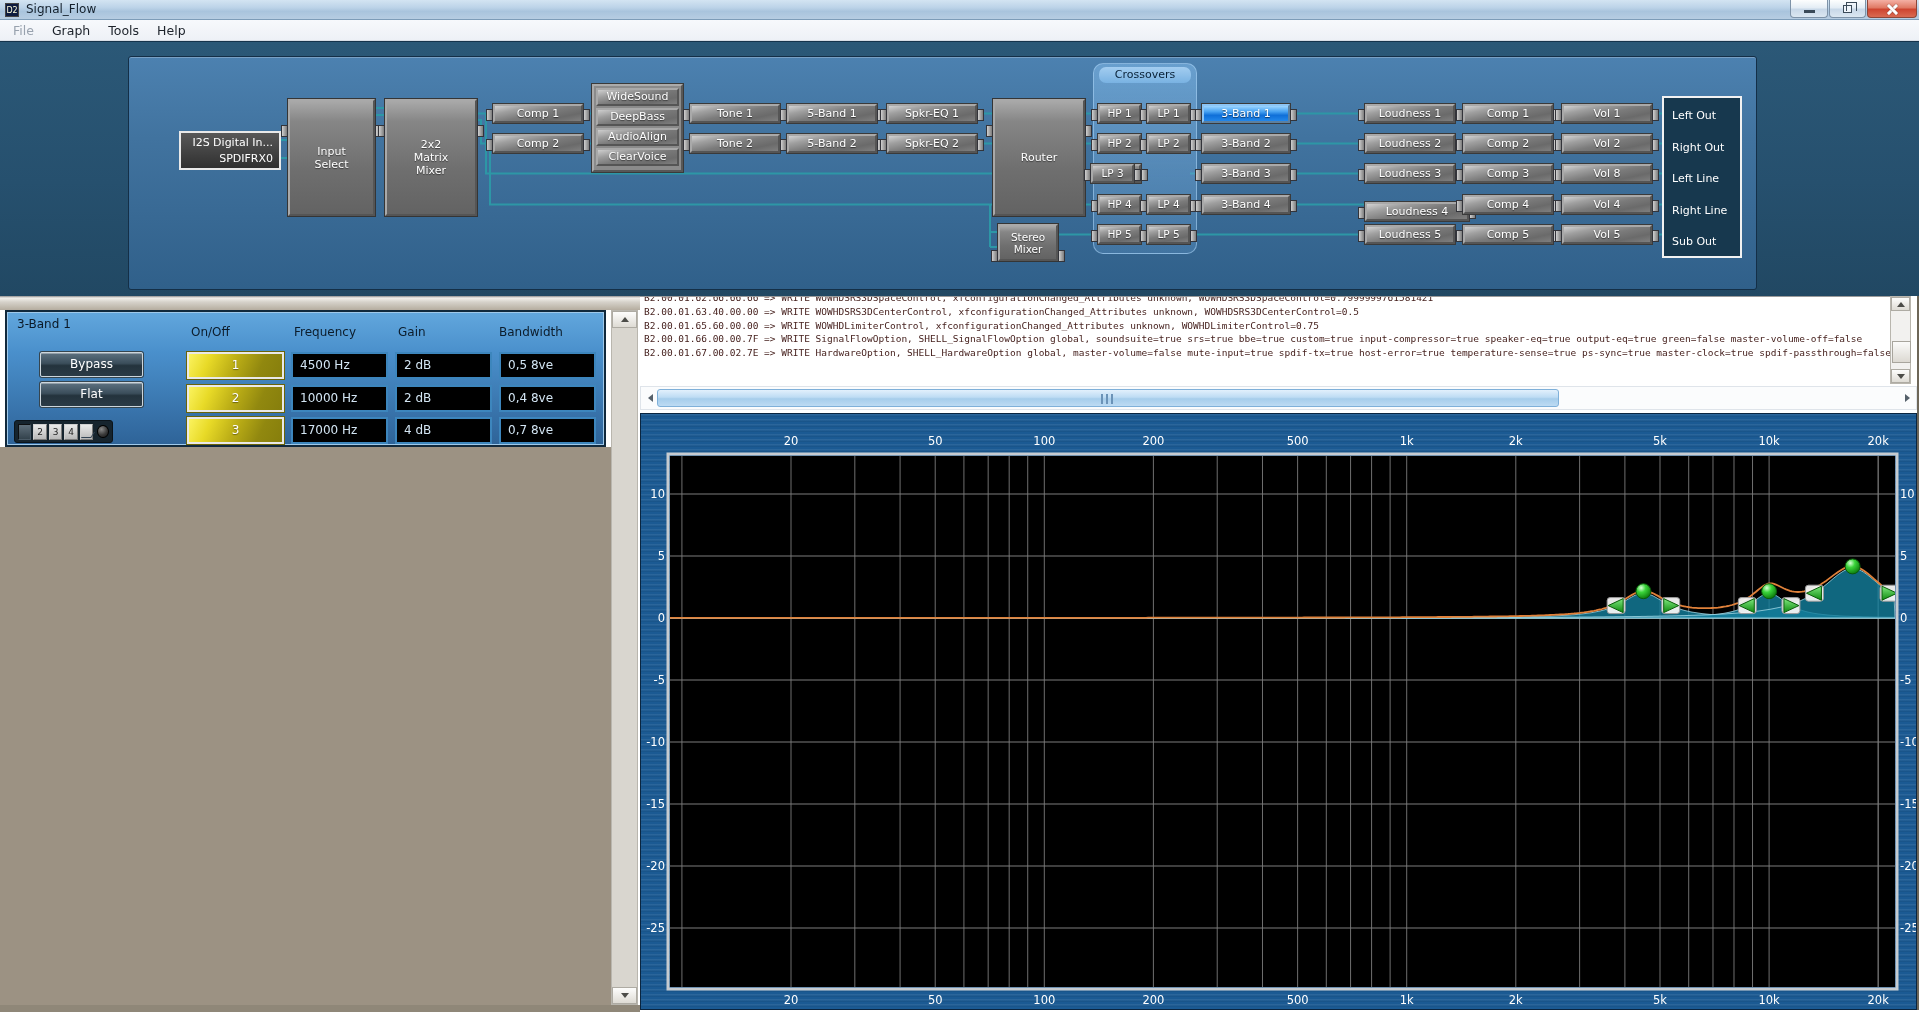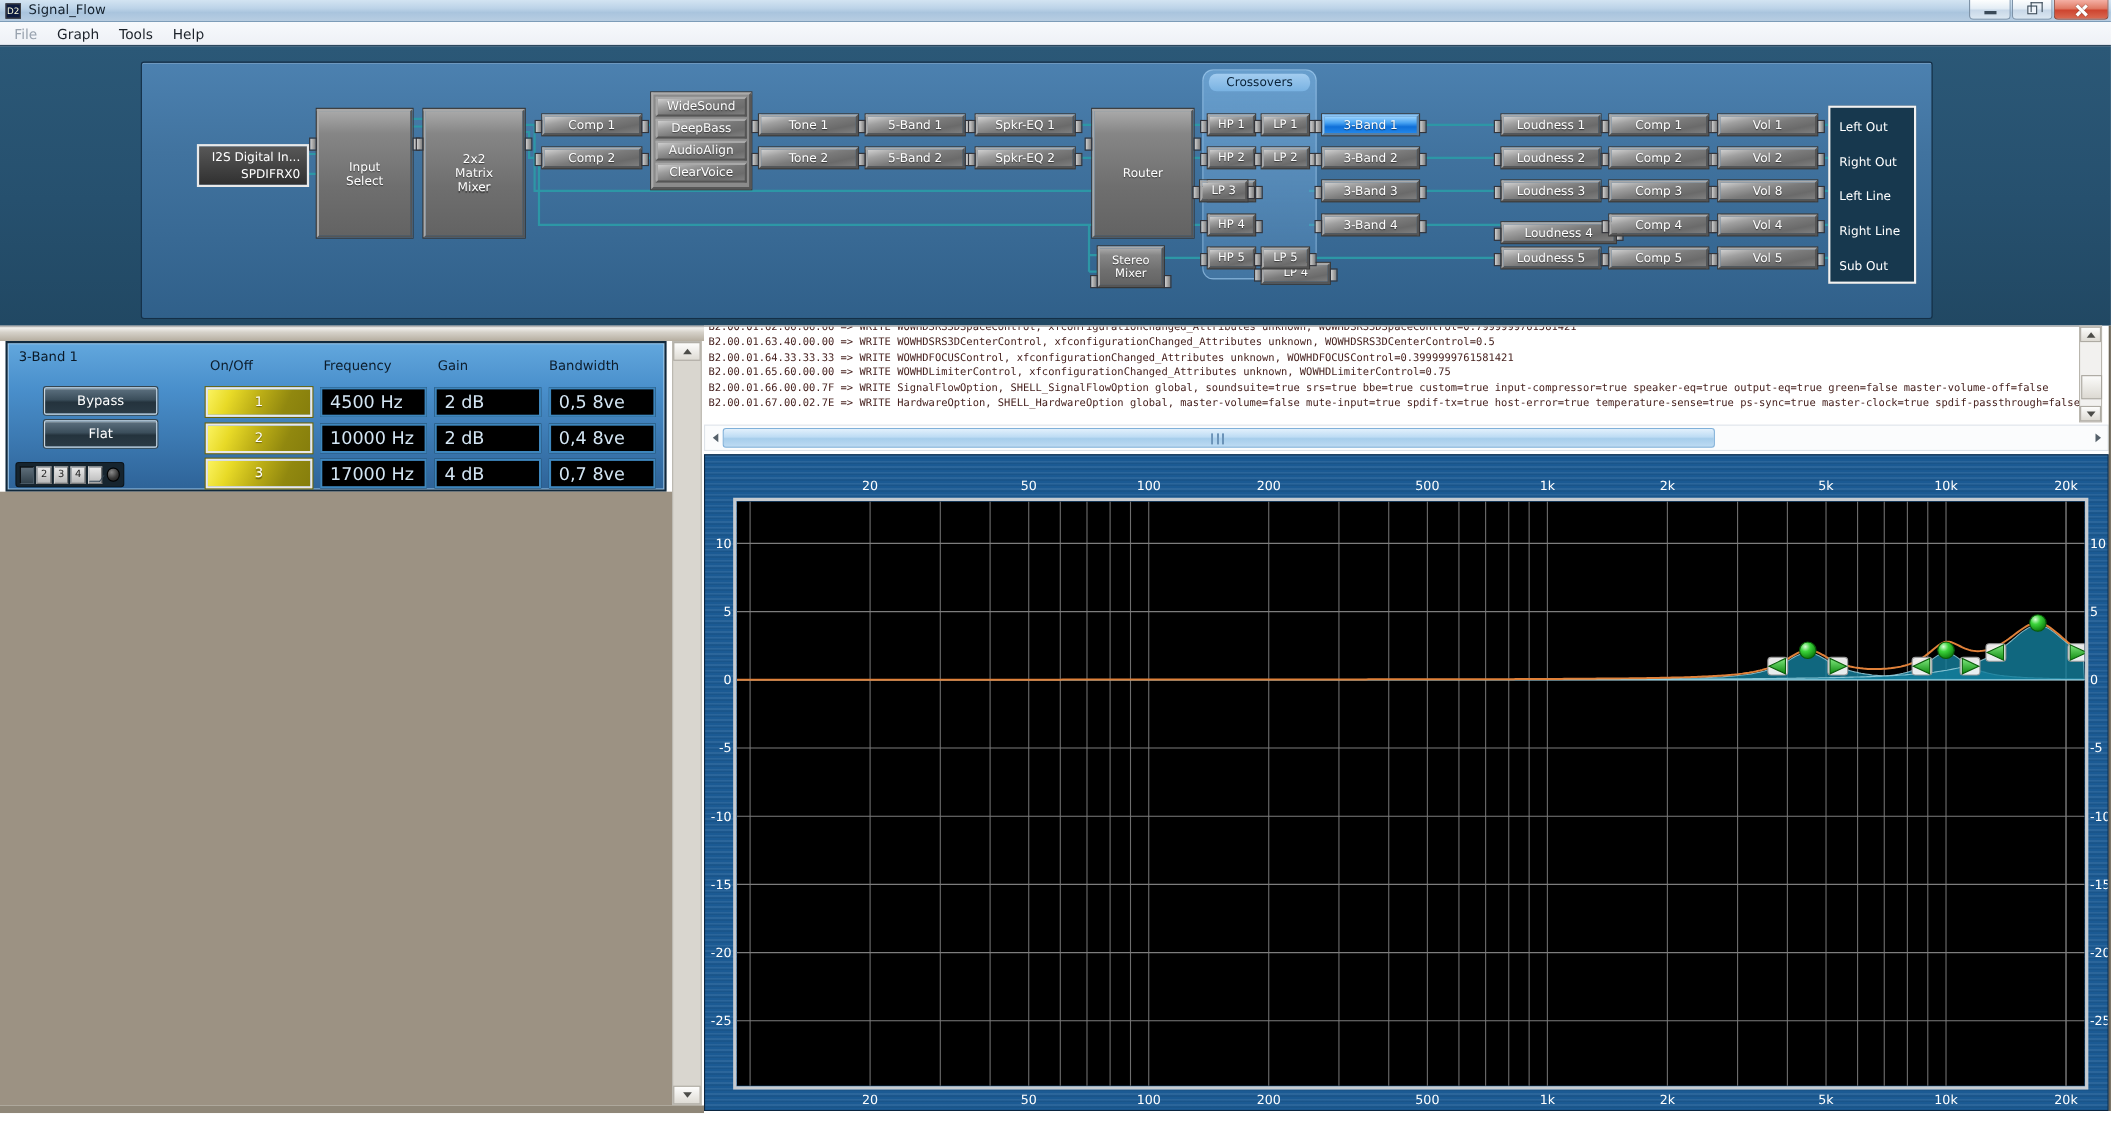--- a/index.html
+++ b/index.html
@@ -75,21 +75,21 @@
   .bp-title { left:10px; top:5px; font-size:12px; color:#0a1826; }
   .bp-head { top:13px; font-size:12px; color:#0c1c2b; }
   .bp-btn { left:33px; width:103px; height:25px; color:#fff; font-size:12px; text-align:center; line-height:22px;
     background:linear-gradient(180deg,#5d7180 0%,#3b4e5b 45%,#24333d 55%,#2b3b46 100%);
     border:1px solid #cdd6dc; border-radius:2px; box-shadow:inset 0 1px 0 rgba(255,255,255,.35), 0 0 0 1px #35454f; }
   .band-row { position:absolute; left:180px; height:27px; display:flex; }
   .cell { height:27px; margin-right:7px; }
   .onoff { width:97px; color:#fff; font-size:12px; text-align:center; line-height:23px; text-shadow:0 1px 1px rgba(0,0,0,.4);
     background:linear-gradient(115deg,#fbf35f 0%,#e8da27 22%,#bcae16 48%,#91880f 75%,#867e0c 100%);
     border:2px solid #e9e9e9; box-shadow:0 0 0 1px #6a6408; }
-  .vcell { width:97px; background:#000; border:2px solid #3d86bd; color:#d3e5f3; font-size:16px; line-height:23px; padding-left:7px; white-space:nowrap; }
+  .vcell { width:97px; background:#000; border:2px solid #3d86bd; color:#d3e5f3; font-size:12px; line-height:23px; padding-left:7px; white-space:nowrap; }
   .vcell:last-child { margin-right:0; }
   .nav-widget { left:7px; top:108px; width:99px; height:23px; background:#16242e; border-radius:3px; border:1px solid #0b141b; display:flex; align-items:center; padding:2px 3px; }
   .nav-b { width:15px; height:16px; margin-right:2px; font-size:9px; color:#222; text-align:center; line-height:15px;
     background:linear-gradient(180deg,#e9e9e9,#b9b9b9); border:1px outset #cfcfcf; }
   .nav-b.pressed { background:linear-gradient(180deg,#5e6e7a,#33424c); color:#dce6ec; border:1px inset #4a5a66; }
   .nav-b.iconb { position:relative; }
   .nav-b.iconb::after { content:""; position:absolute; left:2px; top:7px; width:9px; height:5px; border-bottom:1.5px solid #345; border-right:1.5px solid #345; transform:skewX(-35deg); }
   .nav-led { width:13px; height:13px; margin-left:2px; border-radius:50%; background:radial-gradient(circle at 35% 30%,#8a8a8a,#3a3a3a 55%,#141414); border:1px solid #000; }
   .left-client { left:0; top:447px; width:611px; height:558px; background:#9c9283; }
   .left-strip-bottom { left:0; top:1005px; width:640px; height:7px; background:#8f8778; }
@@ -227,21 +227,21 @@
         <div class="node" style="left: 887px; top: 62px; width: 90px; pointer-events: auto;">Spkr-EQ 1</div>
         <div class="node" style="left: 887px; top: 92px; width: 90px; pointer-events: auto;">Spkr-EQ 2</div>
         <div class="node small" style="left: 1098px; top: 62px; width: 43px; pointer-events: auto;">HP 1</div>
         <div class="node small" style="left: 1098px; top: 92px; width: 43px; pointer-events: auto;">HP 2</div>
         <div class="node small" style="left: 1098px; top: 122px; width: 43px; pointer-events: auto;">HP 3</div>
         <div class="node small" style="left: 1098px; top: 153px; width: 43px; pointer-events: auto;">HP 4</div>
         <div class="node small" style="left: 1098px; top: 183px; width: 43px; pointer-events: auto;">HP 5</div>
         <div class="node small" style="left: 1147px; top: 62px; width: 43px; pointer-events: auto;">LP 1</div>
         <div class="node small" style="left: 1147px; top: 92px; width: 43px; pointer-events: auto;">LP 2</div>
         <div class="node small" style="left: 1091px; top: 122px; width: 43px; pointer-events: auto;">LP 3</div>
-        <div class="node small" style="left: 1147px; top: 153px; width: 62px; pointer-events: auto; margin-top: 44px;">LP 4</div>
+        <div class="node small" style="left: 1147px; top: 153px; width: 43px; pointer-events: auto;">LP 4</div>
         <div class="node small" style="left: 1147px; top: 183px; width: 43px; pointer-events: auto;">LP 5</div>
         <div class="node selected" style="left: 1202px; top: 62px; width: 88px; pointer-events: auto;">3-Band 1</div>
         <div class="node" style="left: 1202px; top: 92px; width: 88px; pointer-events: auto;">3-Band 2</div>
         <div class="node" style="left: 1202px; top: 122px; width: 88px; pointer-events: auto;">3-Band 3</div>
         <div class="node" style="left: 1202px; top: 153px; width: 88px; pointer-events: auto;">3-Band 4</div>
         <div class="node" style="left: 1365px; top: 62px; width: 90px; pointer-events: auto;">Loudness 1</div>
         <div class="node" style="left: 1365px; top: 92px; width: 90px; pointer-events: auto;">Loudness 2</div>
         <div class="node" style="left: 1365px; top: 122px; width: 90px; pointer-events: auto;">Loudness 3</div>
         <div class="node" style="left: 1365px; top: 160px; width: 104px; pointer-events: auto;">Loudness 4</div>
         <div class="node" style="left: 1365px; top: 183px; width: 90px; pointer-events: auto;">Loudness 5</div>
@@ -303,21 +303,20 @@
       </div>
     <div class="sb-btn" style="top:676px;">
         <span class="tri-down"></span>
       </div>
   </div>
   <div class="abs left-strip-bottom"></div>
 
   <div class="abs log" id="log-box">
       <div class="log-line clip">B2.00.01.62.66.66.66 =&gt; WRITE WOWHDSRS3DSpaceControl, xfconfigurationChanged_Attributes unknown, WOWHDSRS3DSpaceControl=0.7999999761581421</div>
       <div class="log-line">B2.00.01.63.40.00.00 =&gt; WRITE WOWHDSRS3DCenterControl, xfconfigurationChanged_Attributes unknown, WOWHDSRS3DCenterControl=0.5</div>
-      <div class="log-line">B2.00.01.64.33.33.33 =&gt; WRITE WOWHDFOCUSControl, xfconfigurationChanged_Attributes unknown, WOWHDFOCUSControl=0.3999999761581421</div>
       <div class="log-line">B2.00.01.65.60.00.00 =&gt; WRITE WOWHDLimiterControl, xfconfigurationChanged_Attributes unknown, WOWHDLimiterControl=0.75</div>
       <div class="log-line">B2.00.01.66.00.00.7F =&gt; WRITE SignalFlowOption, SHELL_SignalFlowOption global, soundsuite=true srs=true bbe=true custom=true input-compressor=true speaker-eq=true output-eq=true green=false master-volume-off=false</div>
       <div class="log-line">B2.00.01.67.00.02.7E =&gt; WRITE HardwareOption, SHELL_HardwareOption global, master-volume=false mute-input=true spdif-tx=true host-error=true temperature-sense=true ps-sync=true master-clock=true spdif-passthrough=false ps-sync-rate0=false ps-sync-rate1</div>
     </div>
   <div class="abs vscroll log-vscroll" style="width:21px;">
     <div class="sb-btn" style="top:0;width:19px;height:14px;">
         <span class="tri-up"></span>
       </div>
     <div class="lv-thumb" style="width:19px;"></div>
     <div class="sb-btn" style="top:72px;width:19px;height:14px;">

